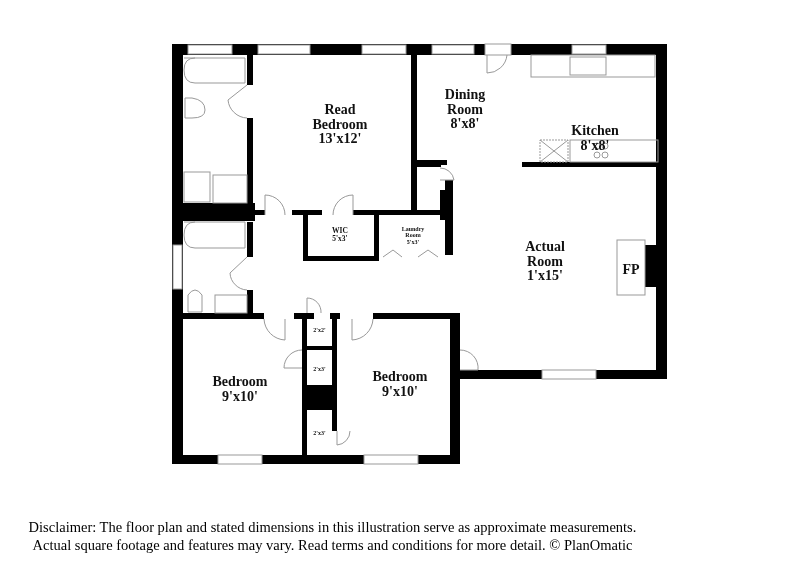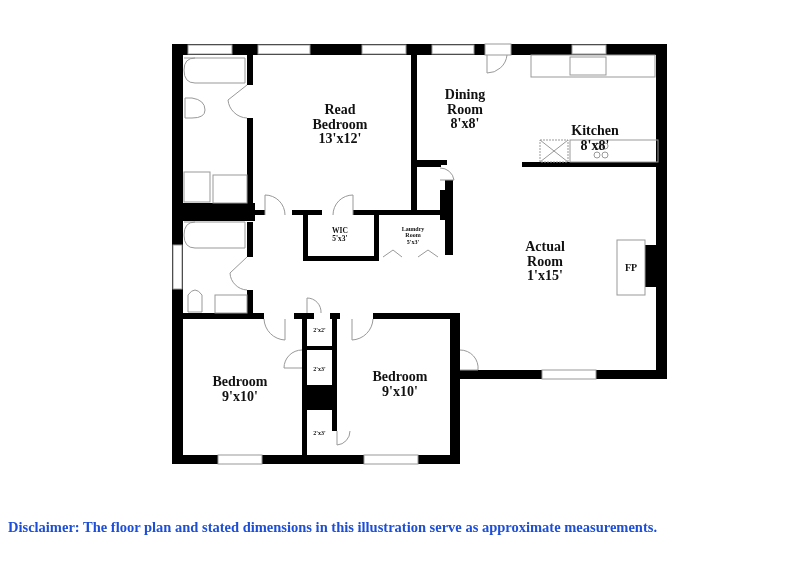--- a/index.html
+++ b/index.html
@@ -2,21 +2,21 @@
 <html><head>
 <meta charset="utf-8">
 <style>
   html, body { margin: 0; padding: 0; background: #ffffff; }
   body { width: 800px; height: 582px; position: relative; overflow: hidden; font-family: "DejaVu Serif", serif; }
   .plan { position: absolute; left: 0; top: 0; width: 800px; height: 582px; }
   .room-label { position: absolute; text-align: center; font-family: Liberation Serif, serif; font-weight: bold; color: #111; line-height: 1.05; }
   .lg { font-size: 14px; }
   .sm { font-size: 7.5px; }
   .xs { font-size: 6px; }
-  .disclaimer { position: absolute; left: 0; width: 665px; top: 518px; text-align: center; font-family: "Liberation Serif", serif; font-size: 14.5px; color: #1d4ed8; line-height: 18px; font-weight: bold; }
+  .disclaimer { position: absolute; left: 0; width: 665px; top: 518px; text-align: center; font-family: "Liberation Serif", serif; font-size: 14.5px; color: #000000; line-height: 18px; }
 </style>
 </head>
 <body>
 
 <svg class="plan" viewBox="0 0 800 582" xmlns="http://www.w3.org/2000/svg">
   <g fill="#000">
 
     <rect x="172" y="44" width="495" height="11"></rect>
 
     <rect x="172" y="44" width="11" height="420"></rect>
@@ -178,19 +178,20 @@
 </div>
 
 <div class="room-label xs" style="left:307px; top:366px; width:25px;">
   <div>2'x3'</div>
 </div>
 
 <div class="room-label xs" style="left:307px; top:430px; width:25px;">
   <div>2'x3'</div>
 </div>
 
-<div class="room-label sm" style="left:617px; top:263px; width:28px; font-size:10px;">
+<div class="room-label sm" style="left:617px; top:263px; width:28px; font-size:14px;">
   <span>FP</span>
 </div>
 
 <div class="disclaimer">
   <div>Disclaimer: The floor plan and stated dimensions in this illustration serve as approximate measurements.</div>
+  <div>Actual square footage and features may vary. Read terms and conditions for more detail. © PlanOmatic</div>
 </div>
 
 </body></html>

